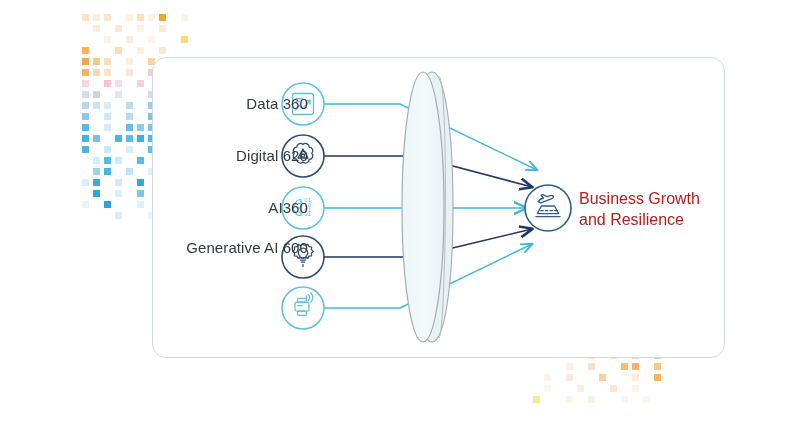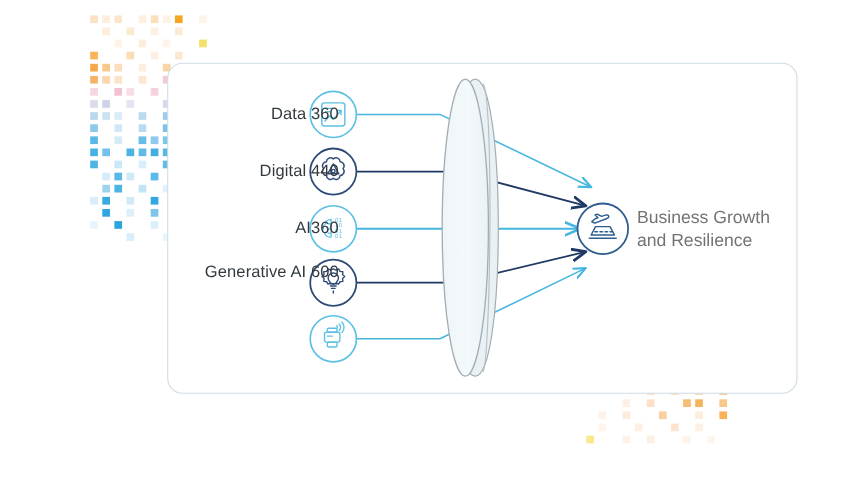--- a/index.html
+++ b/index.html
@@ -56,21 +56,21 @@
     letter-spacing: 0.1px;
     width: 140px;
     left: 128px;
   }
 
   #target-label {
     position: absolute;
     left: 539px;
     top: 188px;
     width: 160px;
-    color: #737373;
+    color: #b91c1c;
     font-size: 16px;
     line-height: 21px;
   }
 </style>
 </head>
 <body>
 
 <div id="stage">
 
   <svg class="deco" id="deco-tl" viewBox="0 0 180 230">
@@ -343,21 +343,21 @@
         <line x1="495.8" y1="216.6" x2="520.2" y2="216.6"></line>
         <line x1="500.8" y1="210.6" x2="503.2" y2="210.6"></line>
         <line x1="505.4" y1="210.6" x2="507.8" y2="210.6"></line>
         <line x1="510" y1="210.6" x2="512.4" y2="210.6"></line>
         <line x1="514.6" y1="210.6" x2="517" y2="210.6"></line>
       </g>
     </g>
   </svg>
 
   <div class="row-label" style="top:95px;">Data 360</div>
-  <div class="row-label" style="top:147px;">Digital 440</div>
+  <div class="row-label" style="top:147px;">Digital 620</div>
   <div class="row-label" style="top:199px;">AI360</div>
   <div class="row-label" style="top:239px;">Generative AI 600</div>
 
   <div id="target-label">
     <div>Business Growth</div>
     <div>and Resilience</div>
   </div>
 
 </div>
 

